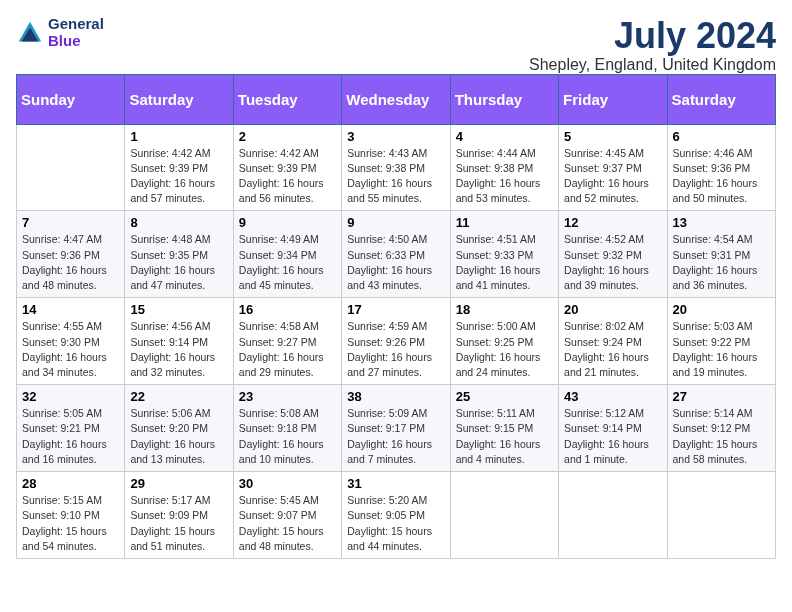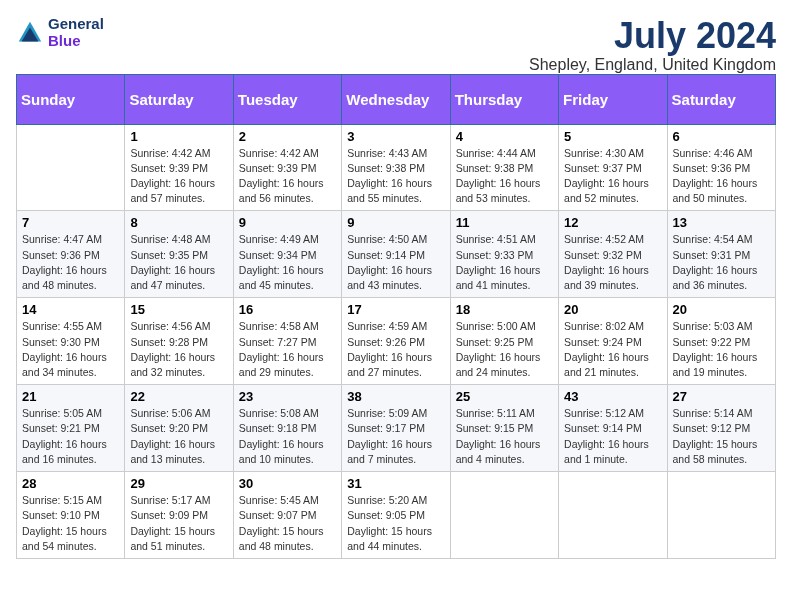--- a/index.html
+++ b/index.html
@@ -140,21 +140,21 @@
 Daylight: 16 hours and 55 minutes.</div>
         </td>
         <td>
           <span class="day-number">4</span>
           <div class="day-info">Sunrise: 4:44 AM
 Sunset: 9:38 PM
 Daylight: 16 hours and 53 minutes.</div>
         </td>
         <td>
           <span class="day-number">5</span>
-          <div class="day-info">Sunrise: 4:30 AM
+          <div class="day-info">Sunrise: 4:45 AM
 Sunset: 9:37 PM
 Daylight: 16 hours and 52 minutes.</div>
         </td>
         <td>
           <span class="day-number">6</span>
           <div class="day-info">Sunrise: 4:46 AM
 Sunset: 9:36 PM
 Daylight: 16 hours and 50 minutes.</div>
         </td>
       </tr>
@@ -173,21 +173,21 @@
         </td>
         <td>
           <span class="day-number">9</span>
           <div class="day-info">Sunrise: 4:49 AM
 Sunset: 9:34 PM
 Daylight: 16 hours and 45 minutes.</div>
         </td>
         <td>
           <span class="day-number">9</span>
           <div class="day-info">Sunrise: 4:50 AM
-Sunset: 9:14 PM
+Sunset: 6:33 PM
 Daylight: 16 hours and 43 minutes.</div>
         </td>
         <td>
           <span class="day-number">11</span>
           <div class="day-info">Sunrise: 4:51 AM
 Sunset: 9:33 PM
 Daylight: 16 hours and 41 minutes.</div>
         </td>
         <td>
           <span class="day-number">12</span>
@@ -205,27 +205,27 @@
       <tr>
         <td>
           <span class="day-number">14</span>
           <div class="day-info">Sunrise: 4:55 AM
 Sunset: 9:30 PM
 Daylight: 16 hours and 34 minutes.</div>
         </td>
         <td>
           <span class="day-number">15</span>
           <div class="day-info">Sunrise: 4:56 AM
-Sunset: 9:28 PM
+Sunset: 9:14 PM
 Daylight: 16 hours and 32 minutes.</div>
         </td>
         <td>
           <span class="day-number">16</span>
           <div class="day-info">Sunrise: 4:58 AM
-Sunset: 7:27 PM
+Sunset: 9:27 PM
 Daylight: 16 hours and 29 minutes.</div>
         </td>
         <td>
           <span class="day-number">17</span>
           <div class="day-info">Sunrise: 4:59 AM
 Sunset: 9:26 PM
 Daylight: 16 hours and 27 minutes.</div>
         </td>
         <td>
           <span class="day-number">18</span>
@@ -241,21 +241,21 @@
         </td>
         <td>
           <span class="day-number">20</span>
           <div class="day-info">Sunrise: 5:03 AM
 Sunset: 9:22 PM
 Daylight: 16 hours and 19 minutes.</div>
         </td>
       </tr>
       <tr>
         <td>
-          <span class="day-number">21</span>
+          <span class="day-number">32</span>
           <div class="day-info">Sunrise: 5:05 AM
 Sunset: 9:21 PM
 Daylight: 16 hours and 16 minutes.</div>
         </td>
         <td>
           <span class="day-number">22</span>
           <div class="day-info">Sunrise: 5:06 AM
 Sunset: 9:20 PM
 Daylight: 16 hours and 13 minutes.</div>
         </td>

